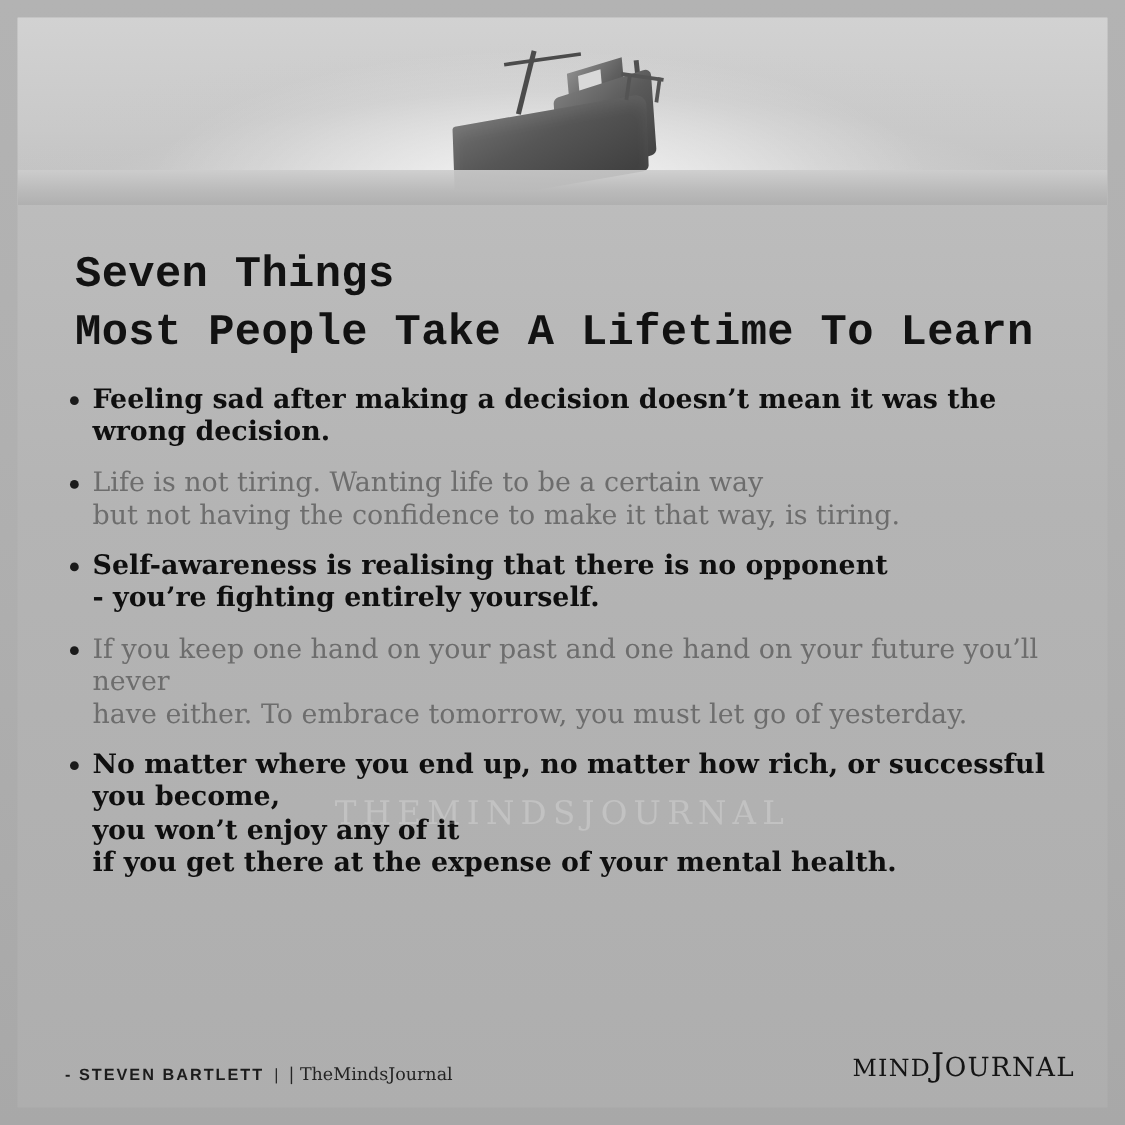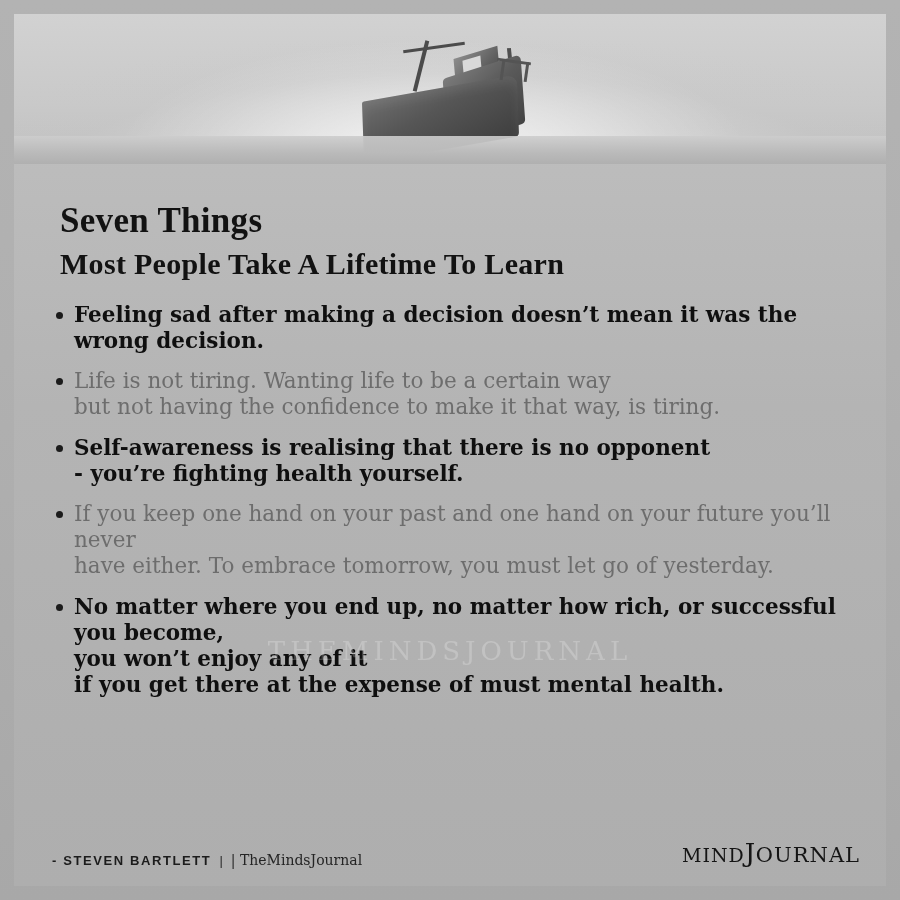--- a/index.html
+++ b/index.html
@@ -154,33 +154,33 @@
     transform: scaleY(-1);
   }
 
   
   .content {
     padding: 16px 38px 0 38px;
     position: relative;
   }
   .title {
     color: #121212;
-    font-family: Liberation Serif, serif;
+    font-family: Liberation Mono, monospace;
     font-weight: bold;
     letter-spacing: 0.3px;
     line-height: 1.12;
   }
   .title .l1 {
     display: block;
     font-size: 35px;
     margin-left: 8px;
   }
   .title .l2 {
     display: block;
-    font-size: 30px;
+    font-size: 35px;
     margin-left: 8px;
     margin-top: 6px;
   }
   ul.points {
     list-style: none;
     margin: 18px 0 0 0;
     padding: 0;
   }
   ul.points li {
     position: relative;
@@ -310,30 +310,30 @@
       <ul class="points">
         <li class="dark">
           <span class="ln">Feeling sad after making a decision doesn’t mean it was the wrong decision.</span>
         </li>
         <li class="light">
           <span class="ln">Life is not tiring. Wanting life to be a certain way</span>
           <span class="ln">but not having the confidence to make it that way, is tiring.</span>
         </li>
         <li class="dark">
           <span class="ln">Self-awareness is realising that there is no opponent</span>
-          <span class="ln">- you’re fighting health yourself.</span>
+          <span class="ln">- you’re fighting entirely yourself.</span>
         </li>
         <li class="light">
           <span class="ln">If you keep one hand on your past and one hand on your future you’ll never</span>
           <span class="ln">have either. To embrace tomorrow, you must let go of yesterday.</span>
         </li>
         <li class="dark">
           <span class="ln">No matter where you end up, no matter how rich, or successful you become,</span>
           <span class="ln">you won’t enjoy any of it</span>
-          <span class="ln">if you get there at the expense of must mental health.</span>
+          <span class="ln">if you get there at the expense of your mental health.</span>
         </li>
       </ul>
     </div>
 
     <div class="watermark">THEMINDSJOURNAL</div>
 
     <div class="footer">
       <div class="credit">
         <span>- STEVEN BARTLETT</span>
         <span class="sep">|</span>

